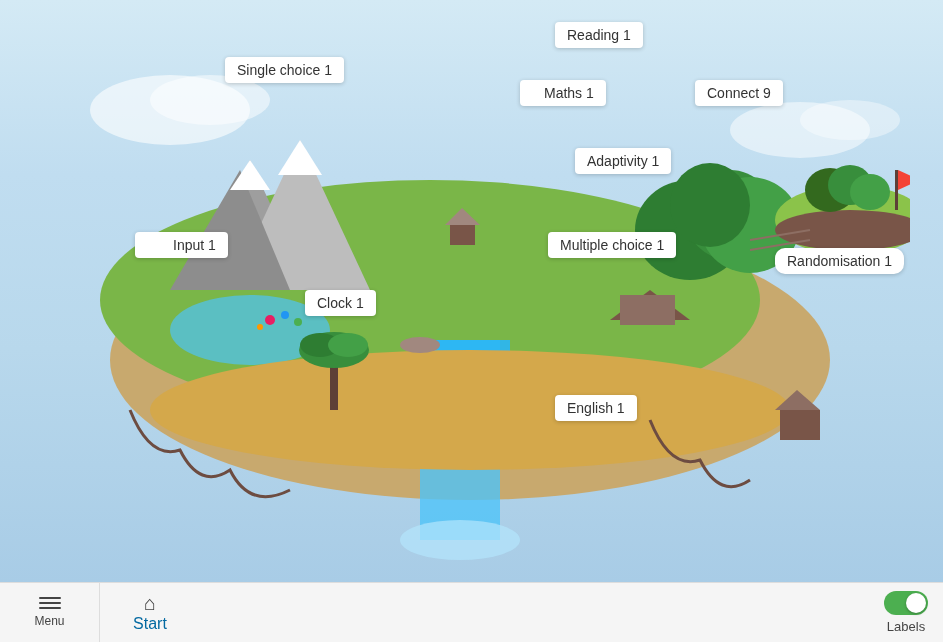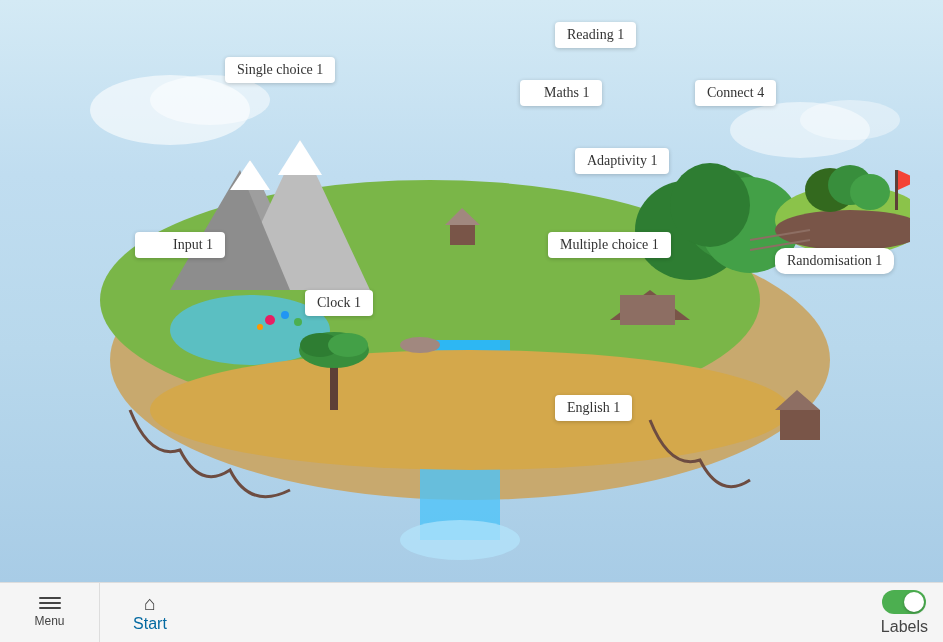--- a/index.html
+++ b/index.html
@@ -54,21 +54,20 @@
       background: white;
       border-radius: 4px;
       padding: 5px 12px;
       font-size: 14px;
       font-weight: 500;
       color: #333;
       white-space: nowrap;
       box-shadow: 0 1px 4px rgba(0,0,0,0.2);
       cursor: pointer;
       user-select: none;
-      font-family: Liberation Serif, serif;
     }
 
     
     #label-reading { top: 22px; left: 555px; }
     #label-single-choice { top: 57px; left: 225px; }
     #label-maths { top: 80px; left: 520px; padding-left: 24px; }
     #label-connect { top: 80px; left: 695px; }
     #label-adaptivity { top: 148px; left: 575px; }
     #label-input { top: 232px; left: 135px; padding-left: 38px; }
     #label-multiple-choice { top: 232px; left: 548px; }
@@ -156,21 +155,21 @@
       height: 20px;
       background: white;
       border-radius: 50%;
       position: absolute;
       top: 2px;
       right: 2px;
       box-shadow: 0 1px 3px rgba(0,0,0,0.3);
     }
 
     #labels-text {
-      font-size: 16px;
+      font-size: 13px;
       color: #444;
     }
   </style>
 </head>
 <body>
 
 <div id="app">
   <div id="main-area">
     <div id="sky-bg"></div>
 
@@ -242,21 +241,21 @@
         <path d="M 600 390 Q 620 440 650 430 Q 670 470 700 450" stroke="#6d4c41" stroke-width="3" fill="none"></path>
 
         <rect x="400" y="195" width="25" height="20" fill="#795548"></rect>
         <polygon points="395,195 430,195 412,178" fill="#a1887f"></polygon>
       </svg>
     </div>
 
     <div id="label-reading" class="location-label">Reading 1</div>
     <div id="label-single-choice" class="location-label">Single choice 1</div>
     <div id="label-maths" class="location-label">Maths 1</div>
-    <div id="label-connect" class="location-label">Connect 4</div>
+    <div id="label-connect" class="location-label">Connect 9</div>
     <div id="label-adaptivity" class="location-label">Adaptivity 1</div>
     <div id="label-input" class="location-label">Input 1</div>
     <div id="label-multiple-choice" class="location-label">Multiple choice 1</div>
     <div id="label-randomisation" class="location-label">Randomisation 1</div>
     <div id="label-clock" class="location-label">Clock 1</div>
     <div id="label-english" class="location-label">English 1</div>
   </div>
 
   <div id="bottom-bar">
     <div id="menu-btn">

